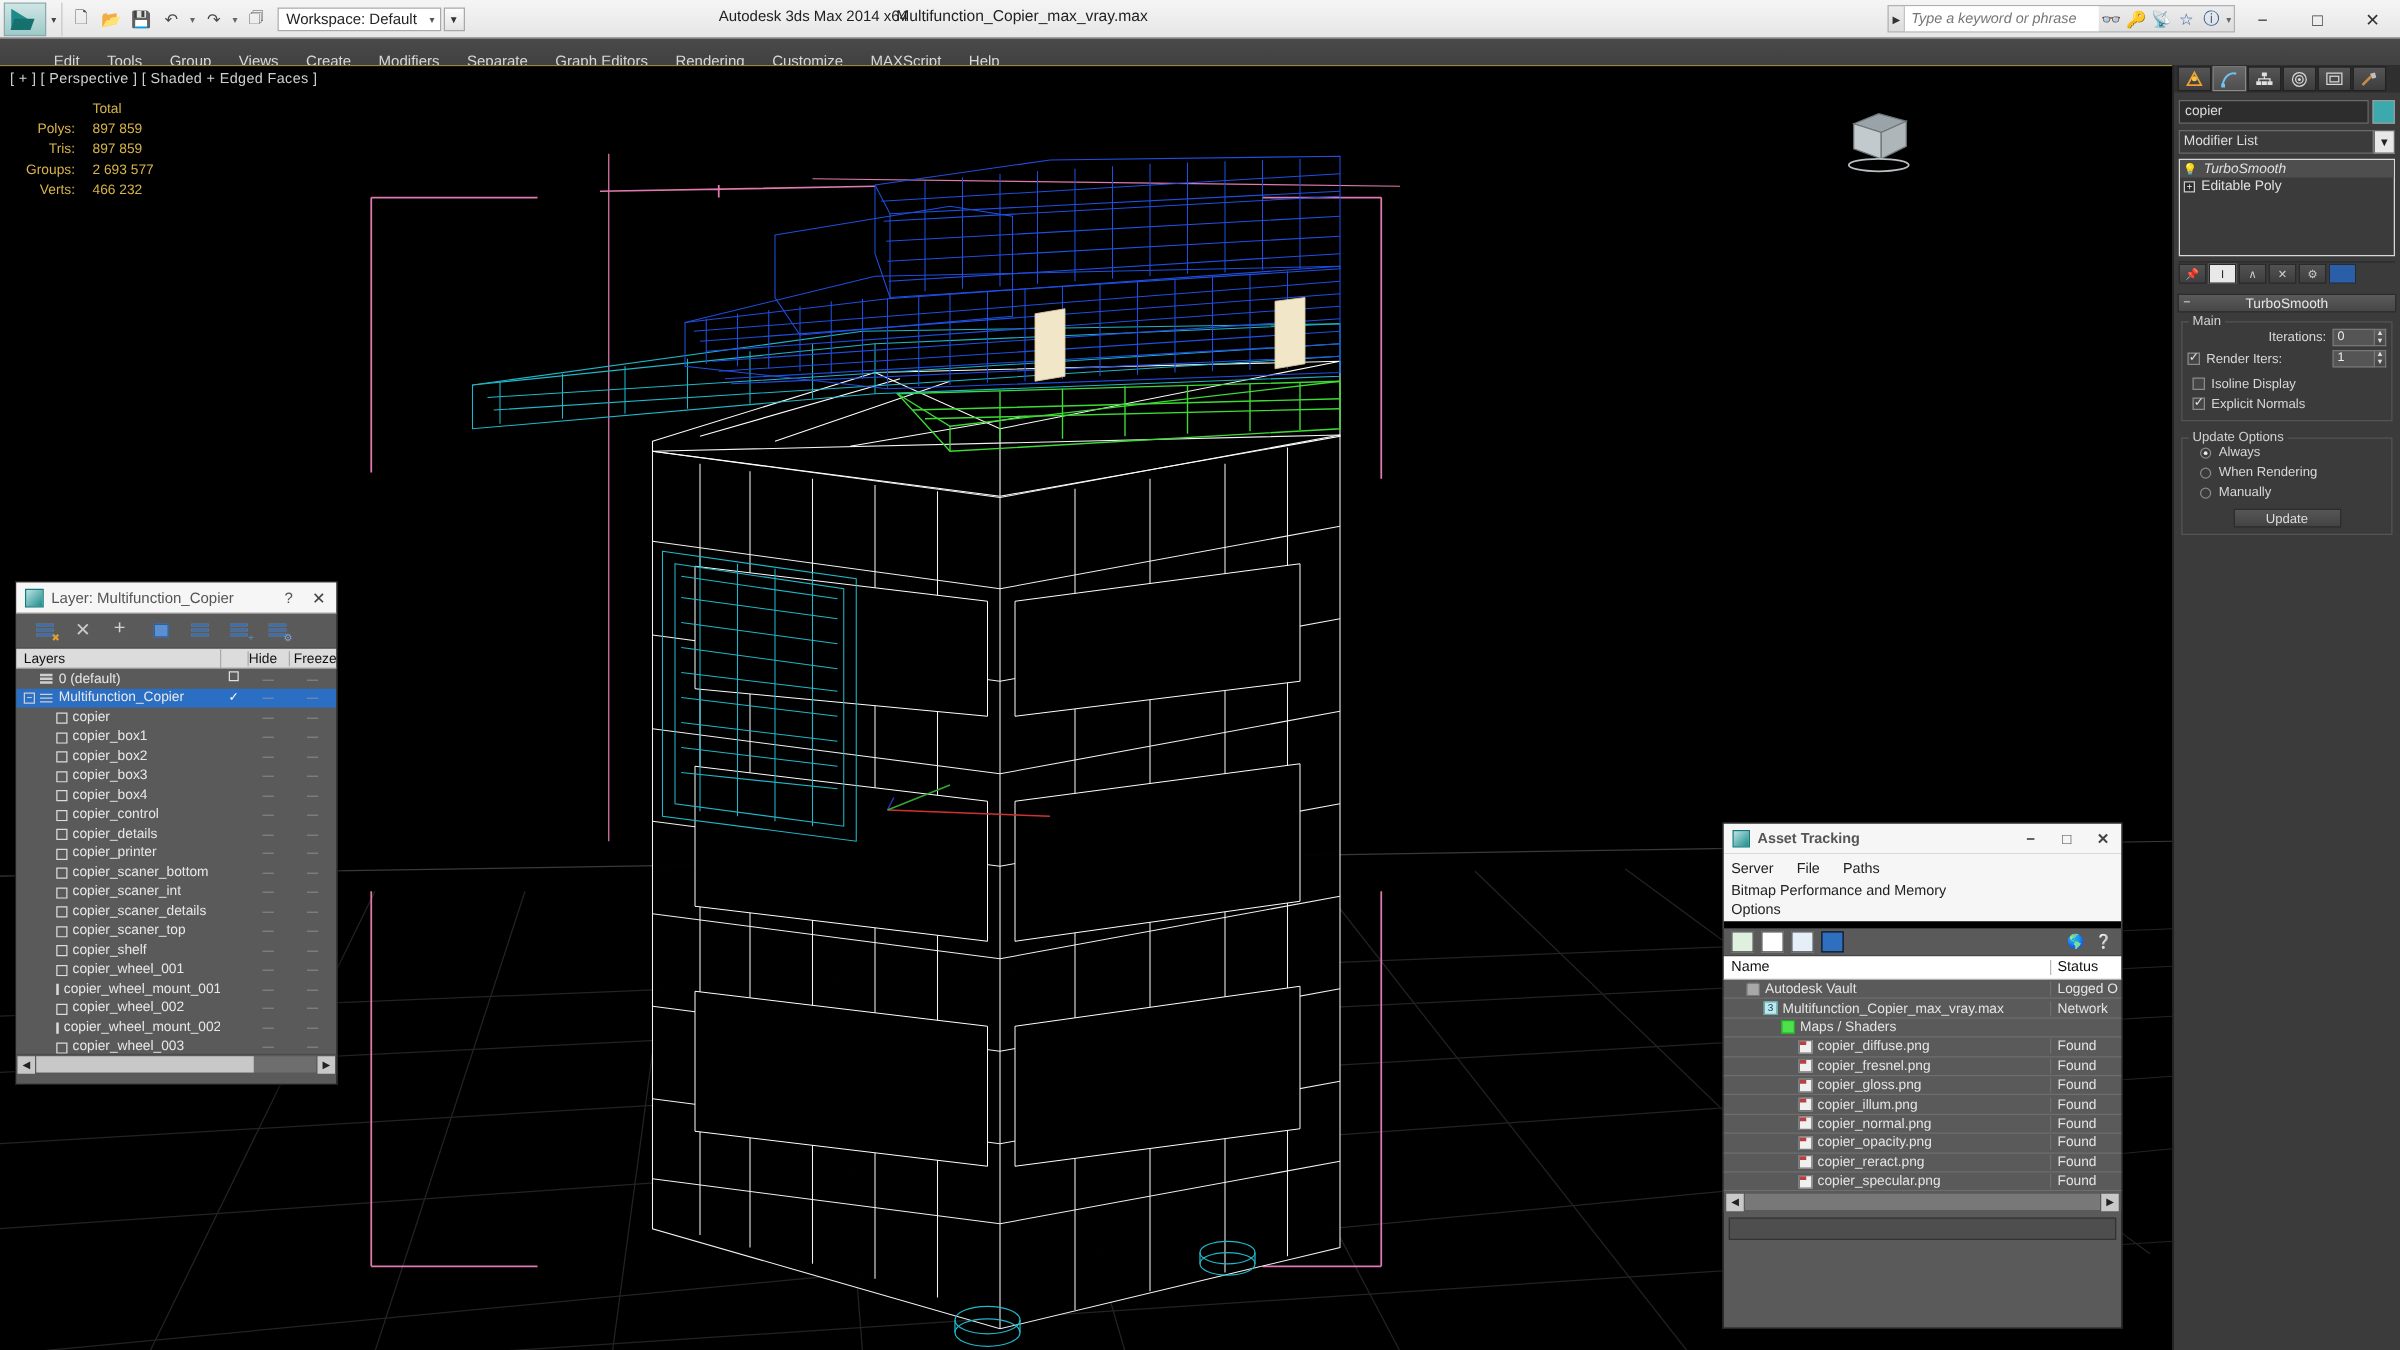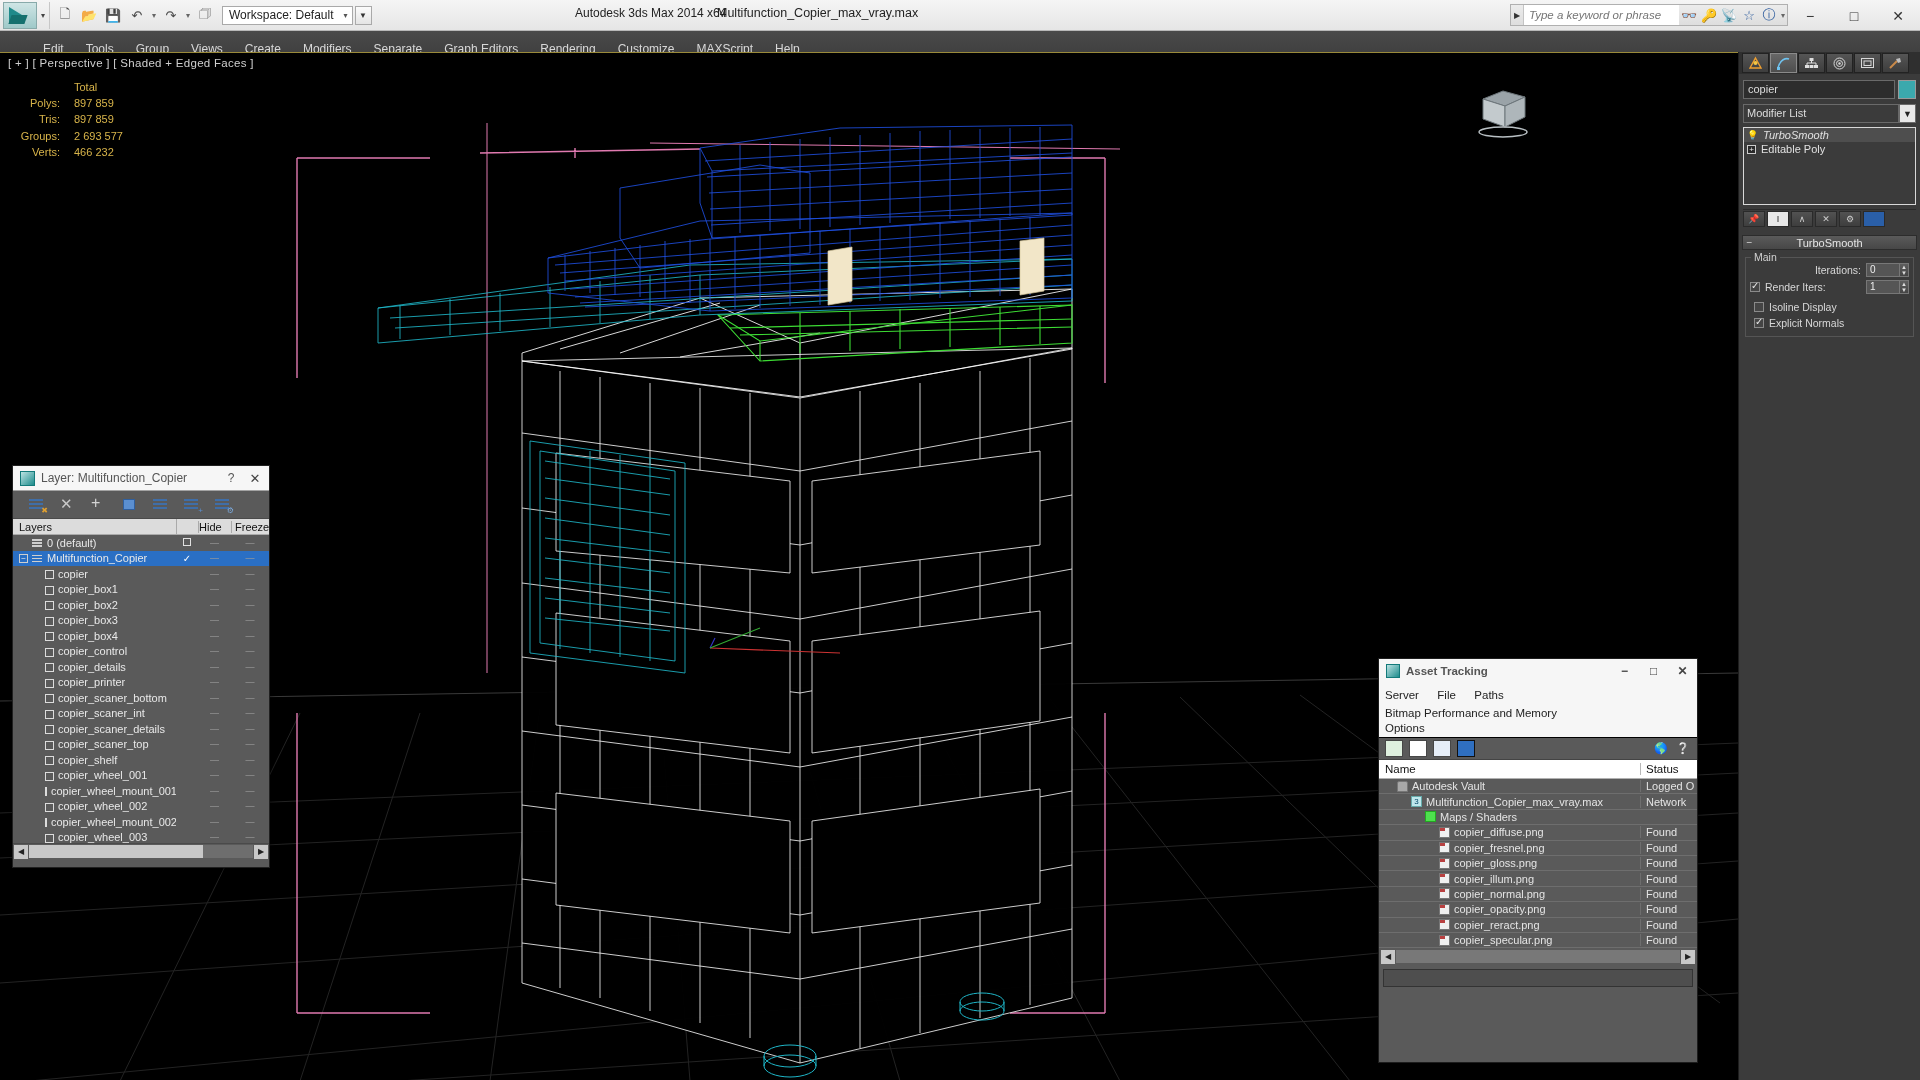--- a/index.html
+++ b/index.html
@@ -104,21 +104,21 @@
   #lscroll .thumb { width:174px; height:13px; background:#c8c8c8;}
 
   
   #assetdlg { position:absolute; left:1378px; top:658px; width:320px; height:405px;
     background:#5a5a5a; border:1px solid #1d1d1d; box-shadow:0 2px 8px rgba(0,0,0,.6);}
   #assetdlg .atbar { height:24px; background:#f6f6f6; display:flex; align-items:center;font-weight:bold;}
   #assetdlg .atbar .ico { width:14px;height:14px;margin:0 6px 0 7px;
     background:linear-gradient(135deg,#bde3e3,#1d8c8c); border:1px solid #137a7a;}
   #assetdlg .atbar .ttl { font-size:11.5px; color:#555; flex:1;}
   #assetdlg .atbar .wb { width:29px; text-align:center; font-size:12px; color:#444;}
-  #atmenu { background:#f6f6f6; padding:2px 0 3px 6px; border-bottom:1px solid #000000;}
+  #atmenu { background:#f6f6f6; padding:2px 0 3px 6px; border-bottom:6px solid #000000;}
   #atmenu span { font-size:11.5px; color:#222; margin-right:14px; white-space:nowrap;}
   #atmenu .row2 { display:block; margin-top:1px;}
   #attools { height:22px; background:#5a5a5a; display:flex; align-items:center; padding:0 6px; gap:6px;
     border-bottom:1px solid #444;}
   .atbtn { width:18px;height:17px; border:1px solid #474747; background:#efefef; position:relative;}
   .atbtn.sel { border:1px solid #111; background:#d8e6f6;}
   .atbtn.grid { background:#2f6fc0;}
   .atspacer{flex:1;}
   .atq { width:16px;height:16px; font-size:11px; color:#2d5fa8; display:flex;align-items:center;justify-content:center;}
   #athdr { height:19px; background:#fff; display:flex; align-items:center; font-size:11.5px; color:#111;
@@ -915,13 +915,29 @@
       <span class="chk"></span>
       <span>Isoline Display</span>
     </div>
     <div class="crow">
       <span class="chk on"></span>
       <span>Explicit Normals</span>
     </div>
   </div>
 
 
+  <div class="grpbox" style="margin-top:13px">
+    <span class="grpttl">Update Options</span>
+    <div class="crow ind2">
+      <span class="rad on"></span>
+      <span>Always</span>
+    </div>
+    <div class="crow ind2">
+      <span class="rad"></span>
+      <span>When Rendering</span>
+    </div>
+    <div class="crow ind2">
+      <span class="rad"></span>
+      <span>Manually</span>
+    </div>
+    <div class="updbtn">Update</div>
+  </div>
 </div>
 
 </body></html>

